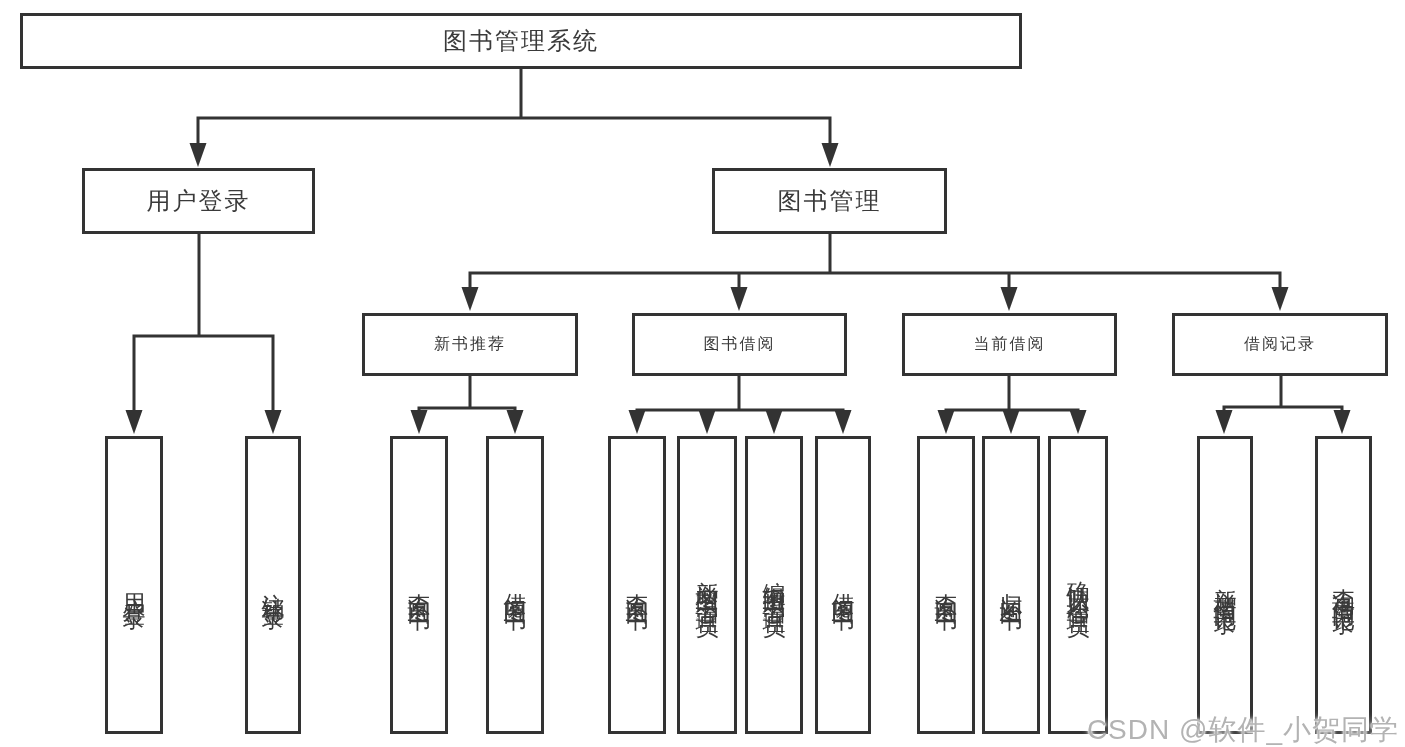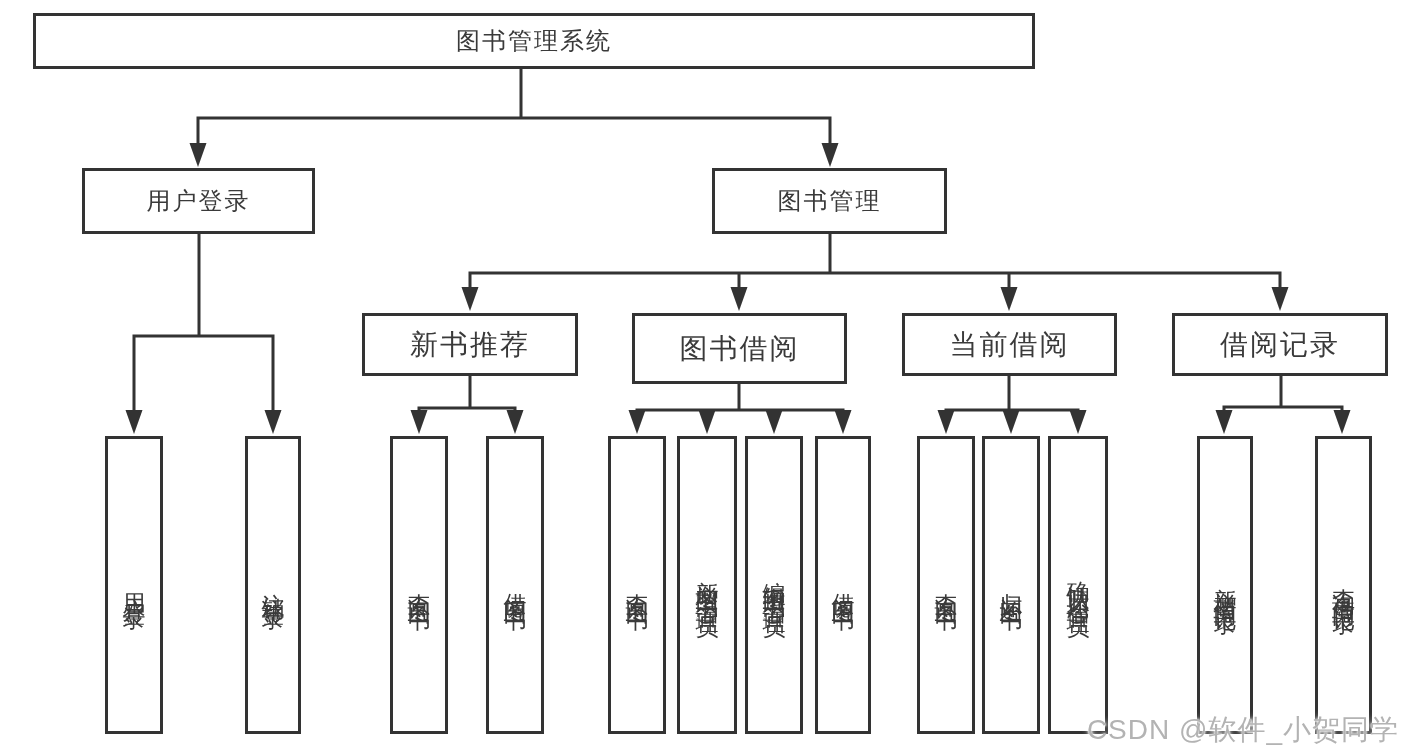--- a/index.html
+++ b/index.html
@@ -14,21 +14,21 @@
   .n{
     position:absolute;
     box-sizing:border-box;
     border:3px solid #333333;
     background:#ffffff;
     color:#3a3a3a;
     display:flex;align-items:center;justify-content:center;
     z-index:2;
     text-align:center;
   }
-  .h{font-size:28px;letter-spacing:2px;white-space:nowrap;}
+  .h{font-size:16px;letter-spacing:2px;white-space:nowrap;}
   .title{font-size:24px;}
   .v span{
     writing-mode:vertical-rl;
     text-orientation:mixed;
     letter-spacing:5px;
     line-height:1;
     font-size:23px;
     white-space:nowrap;
   }
   .watermark{
@@ -80,27 +80,27 @@
       <polygon points="765.5,410 782.5,410 774,434"></polygon>
       <polygon points="834.5,410 851.5,410 843,434"></polygon>
       <polygon points="937.5,410 954.5,410 946,434"></polygon>
       <polygon points="1002.5,410 1019.5,410 1011,434"></polygon>
       <polygon points="1069.5,410 1086.5,410 1078,434"></polygon>
       <polygon points="1215.5,410 1232.5,410 1224,434"></polygon>
       <polygon points="1333.5,410 1350.5,410 1342,434"></polygon>
     </g>
   </svg>
 
-  <div class="n h title" style="left:33px;top:13px;width:1002px;height:56px;">图书管理系统</div>
+  <div class="n h title" style="left:20px;top:13px;width:1002px;height:56px;">图书管理系统</div>
 
   <div class="n h title" style="left:82px;top:168px;width:233px;height:66px;">用户登录</div>
   <div class="n h title" style="left:712px;top:168px;width:235px;height:66px;text-align:center;">图书管理</div>
 
   <div class="n h" style="left:362px;top:313px;width:216px;height:63px;">新书推荐</div>
-  <div class="n h" style="left:632px;top:313px;width:215px;height:71px;">图书借阅</div>
+  <div class="n h" style="left:632px;top:313px;width:215px;height:63px;">图书借阅</div>
   <div class="n h" style="left:902px;top:313px;width:215px;height:63px;">当前借阅</div>
   <div class="n h" style="left:1172px;top:313px;width:216px;height:63px;">借阅记录</div>
 
   <div class="n v" style="left:105px;top:436px;width:58px;height:298px;">
     <span>用户登录</span>
     </div>
   <div class="n v" style="left:245px;top:436px;width:56px;height:298px;">
     <span>注销登录</span>
     </div>
 

